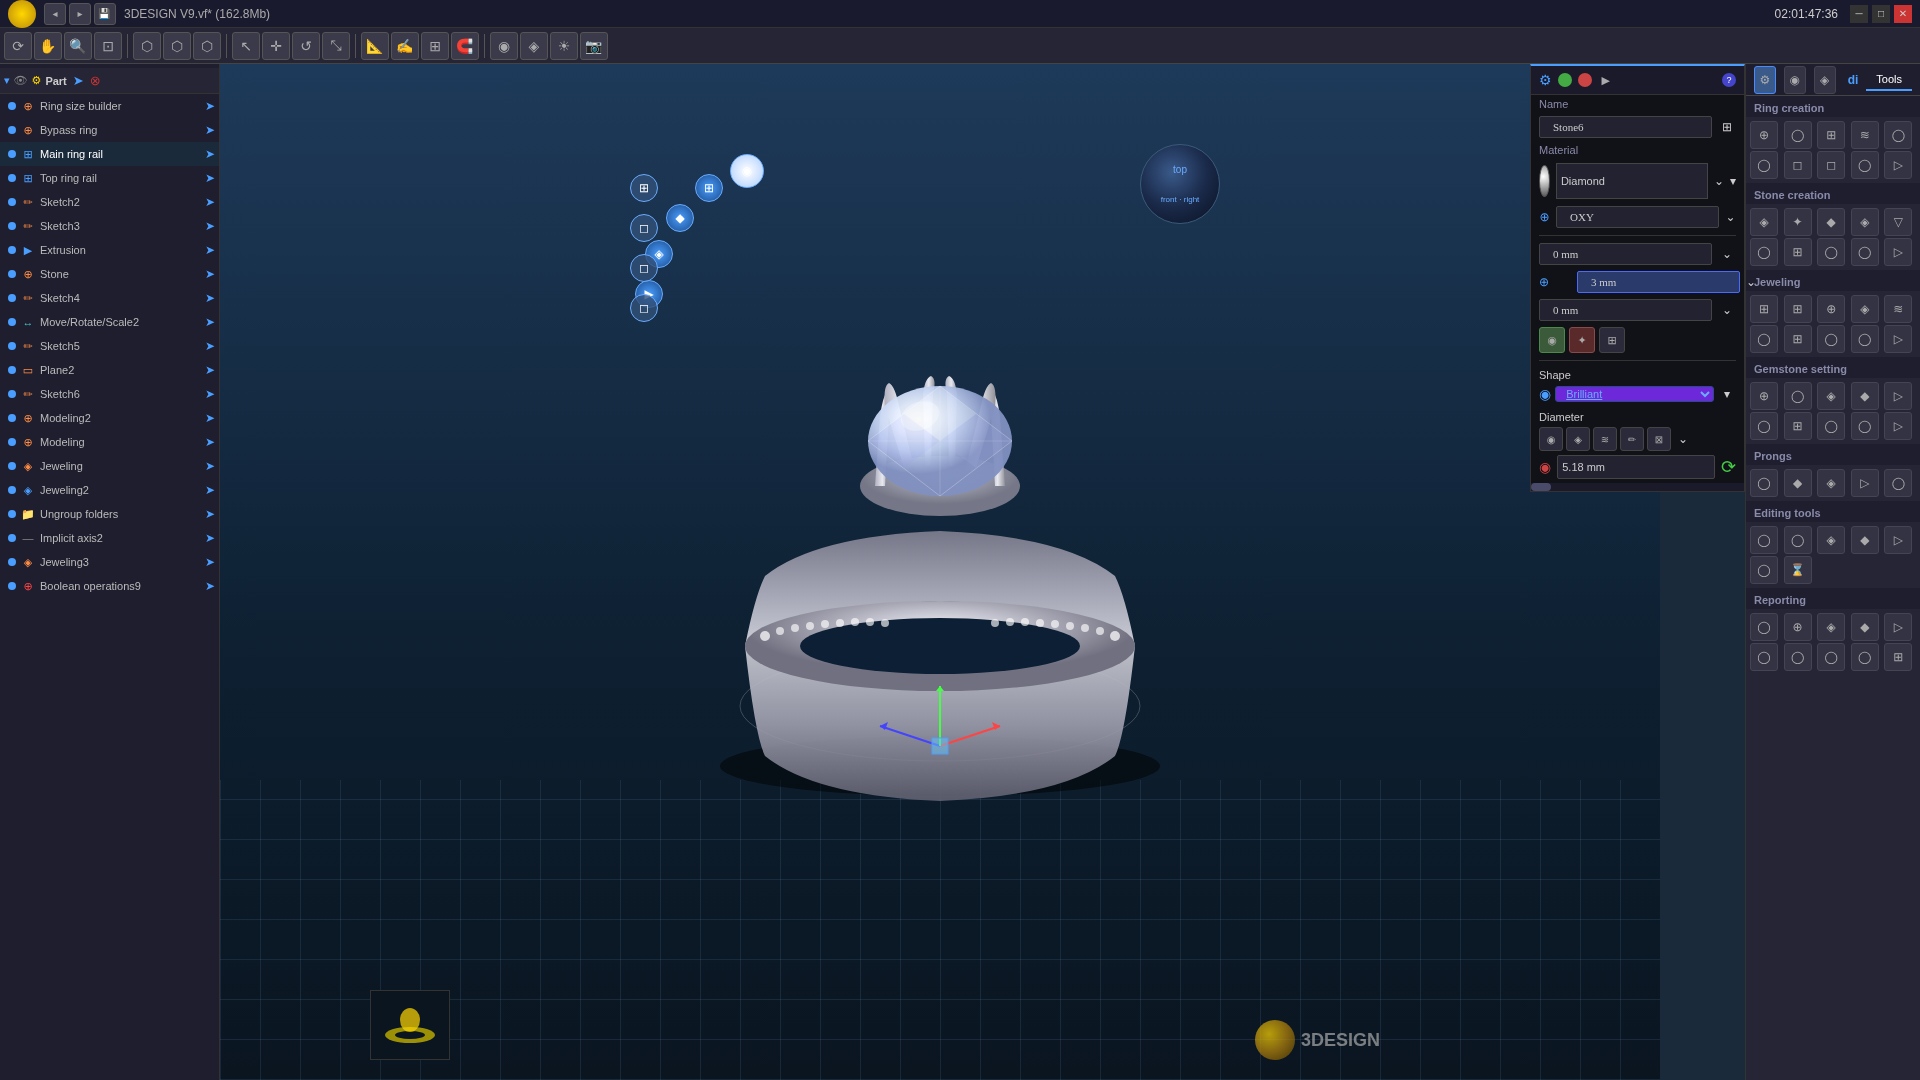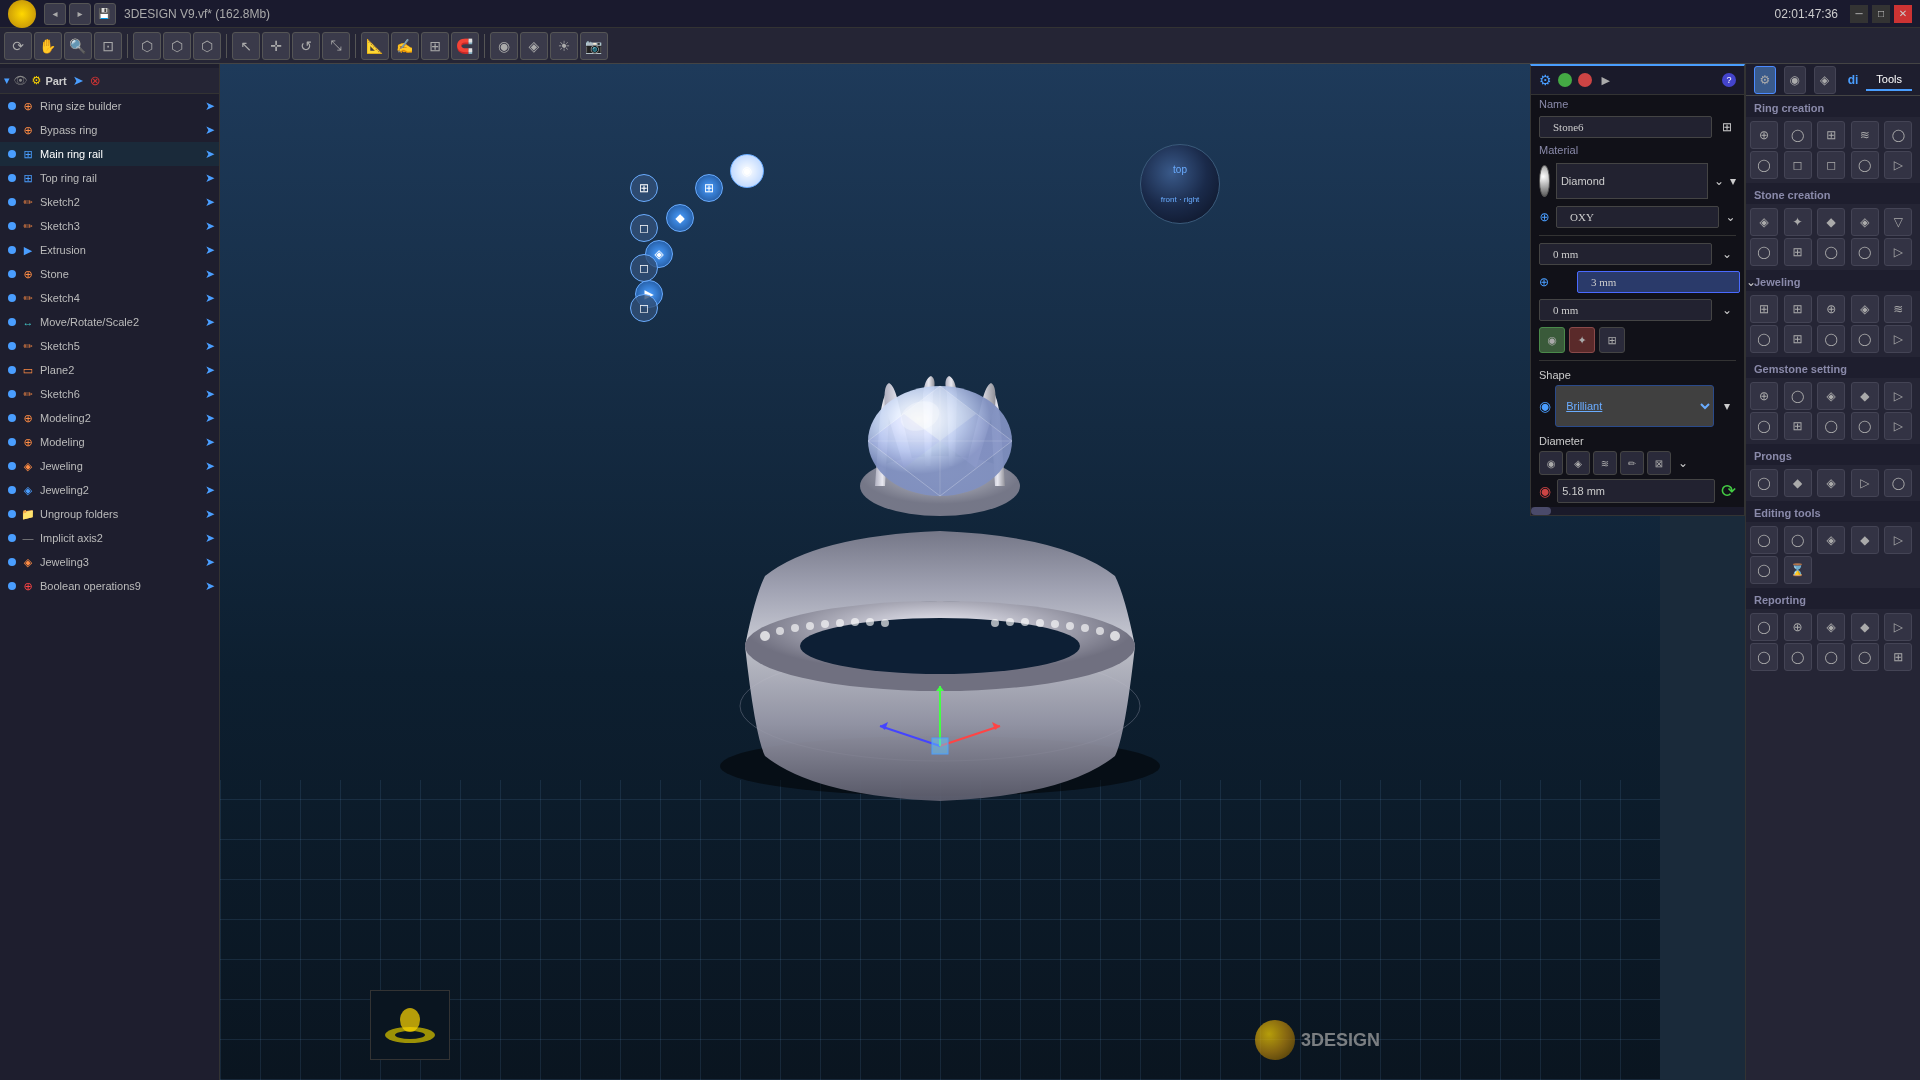--- a/index.html
+++ b/index.html
@@ -323,22 +323,22 @@
       color: #ccc;
       margin-bottom: 4px;
     }
     .shape-select-row {
       display: flex;
       align-items: center;
       gap: 4px;
     }
     .shape-select {
       flex: 1;
-      height: 42px;
-      background: #404040;
+      height: 16px;
+      background: #6d28d9;
       border: 1px solid #2a4a8a;
       border-radius: 3px;
       color: #6aacff;
       font-size: 11px;
       padding: 0 6px;
       outline: none;
       text-decoration: underline;
     }
     .diam-section { padding: 4px 8px; }
     .diam-label { font-size: 11px; color: #ccc; margin-bottom: 4px; }

